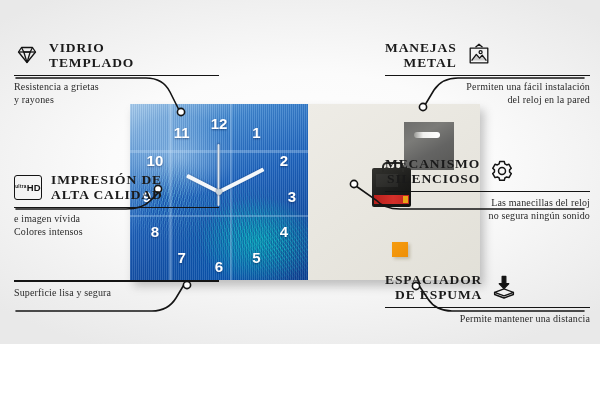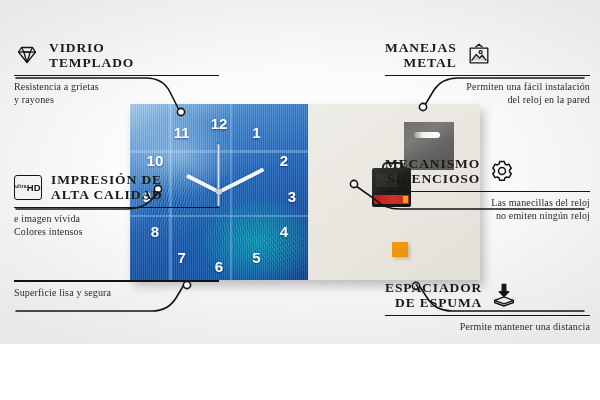--- a/index.html
+++ b/index.html
@@ -321,25 +321,25 @@
           </svg>
       </span>
       <div class="co-title">
         <div>MECANISMO</div>
         <div>SILENCIOSO</div>
       </div>
     </div>
     <div class="co-rule"></div>
     <div class="co-desc">
       <div>Las manecillas del reloj</div>
-      <div>no emiten ningún reloj</div>
-    </div>
-  </div>
-
-  <div class="callout right" style="top:280px">
+      <div>no segura ningún sonido</div>
+    </div>
+  </div>
+
+  <div class="callout right" style="top:272px">
     <div class="co-head">
       <span class="co-icon">
         <svg viewBox="0 0 26 26">
             <g fill="none" stroke="#141414" stroke-width="1.35" stroke-linejoin="round" stroke-linecap="round">
           <path d="M11.2,2.5 h3.6 v7.2 h2.9 L13,14.6 L8.3,9.7 h2.9 Z" fill="#141414"></path>
           <path d="M13,14.9 L3.6,18.4 L13,21.9 L22.4,18.4 Z"></path>
           <path d="M3.6,18.4 v2.1 L13,24 l9.4-3.5 v-2.1"></path>
         </g>
           </svg>
       </span>

